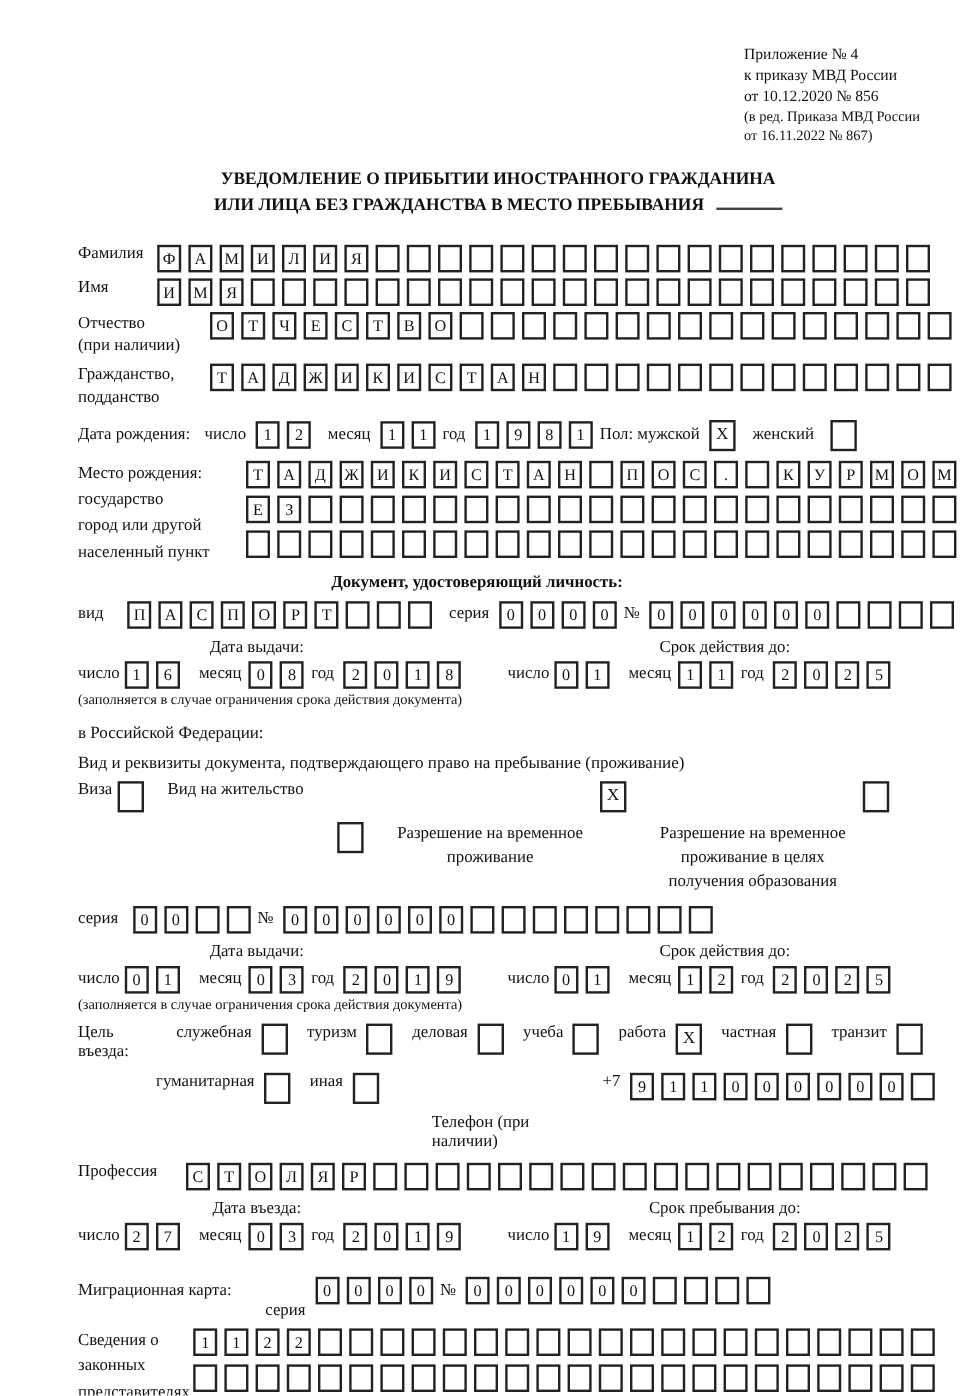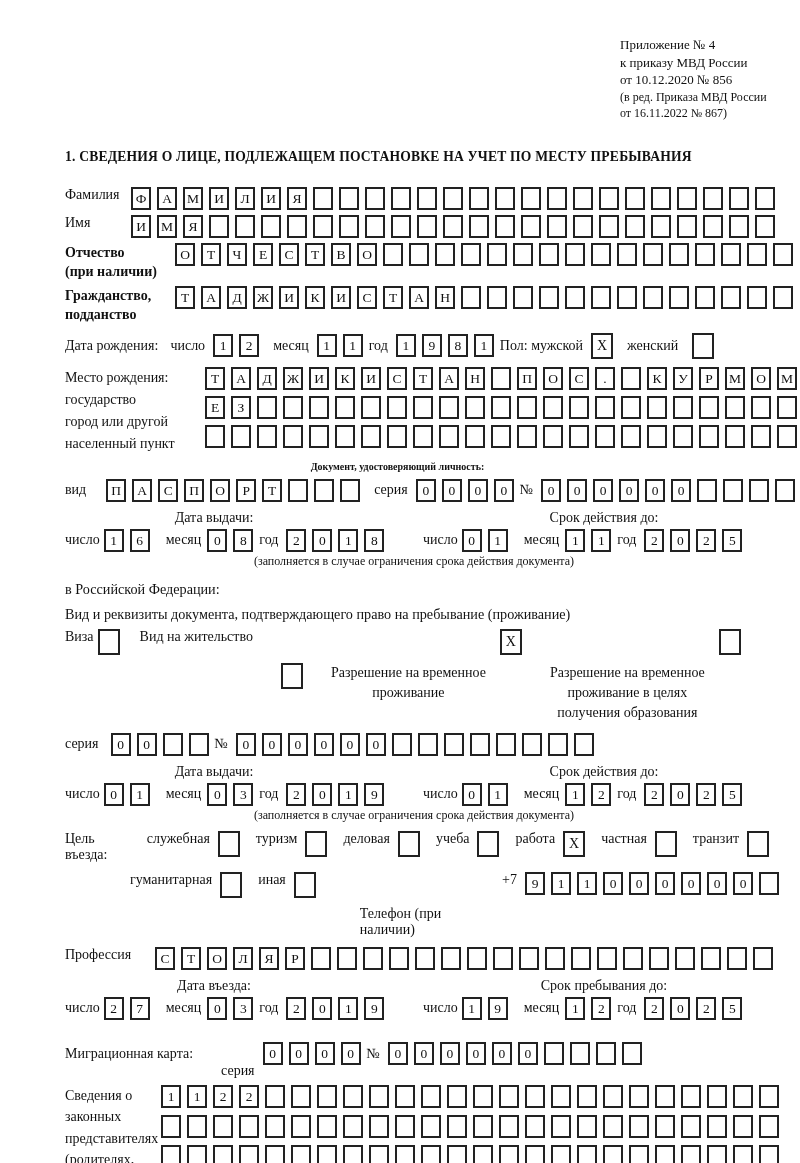--- a/index.html
+++ b/index.html
@@ -28,42 +28,42 @@
   .boxrow { display: inline-flex; flex-wrap: nowrap; }
   .cb {
     flex: 0 0 auto; display: inline-block; width: 20px; height: 23px;
     border: 2px solid #222; margin-right: 6px; text-align: center;
     font-size: 13.5px; line-height: 19px; background: #fff;
   }
   .chk .cb { width: 22px; height: 26px; line-height: 22px; margin-right: 0; font-size: 14px; }
 
   .lab { flex: 0 0 auto; }
   .lab-surname { width: 66px; }
-  .lab2 { line-height: 19px; font-weight: bold; }
+  .lab2 { line-height: 19px; }
   .lab2-pat { width: 110px; }
   .bp-label { width: 140px; line-height: 22px; }
   .bp-rows .boxrow { margin-bottom: 6px; }
 
-  .center-bold { text-align: center; font-weight: bold; font-size: 10px; margin: 6px 55px 7px 0; }
+  .center-bold { text-align: center; font-weight: bold; font-size: 14px; margin: 6px 55px 7px 0; }
 
   .gap8  { margin-left: 8px; }
   .gap12 { margin-left: 12px; }
   .gap14 { margin-left: 14px; font-family: Liberation Serif, serif; }
   .gap20 { margin-left: 20px; }
   .gap28 { margin-left: 28px; margin-top: 34px; }
 
   .date-cols { display: flex; margin-top: 8px; }
   .date-col-l { width: 358px; }
   .date-col-r { flex: 1; }
   .date-head { text-align: center; font-size: 14px; margin-bottom: 3px; }
   .date-head-l { padding-right: 60px; }
   .date-line { display: flex; align-items: center; }
   .date-line .dlab { margin-right: 4px; }
   .date-line .mid { margin-left: 10px; margin-right: 6px; }
-  .note { text-align: center; padding-right: 22px; font-size: 12px; margin-top: 2px; margin-bottom: 8px; }
+  .note { text-align: left; padding-right: 22px; font-size: 12px; margin-top: 2px; margin-bottom: 8px; }
 
   .intro { font-size: 14.2px; line-height: 25px; margin-top: 4px; }
 
   .opts { margin-top: 2px; margin-bottom: 10px; }
   .opt-c { text-align: center; line-height: 20px; }
 
   .purpose-row { display: flex; margin-bottom: 9px; }
   .purpose-row .pl { margin-right: 8px; }
   .purpose-row .chk { margin-right: 16px; }
 
@@ -77,22 +77,25 @@
 <div class="page">
 
   <div class="appendix">
     <div>Приложение № 4</div>
     <div>к приказу МВД России</div>
     <div>от 10.12.2020 № 856</div>
     <div class="small">(в ред. Приказа МВД России</div>
     <div class="small">от 16.11.2022 № 867)</div>
   </div>
 
-
-  <div class="sec-heading">1. СВЕДЕНИЯ О ЛИЦЕ, ПОДЛЕЖАЩЕМ ПОСТАНОВКЕ НА УЧЕТ ПО МЕСТУ ПРЕБЫВАНИЯ</div>
+  <div class="title">
+    <div>УВЕДОМЛЕНИЕ О ПРИБЫТИИ ИНОСТРАННОГО ГРАЖДАНИНА</div>
+    <div><span>ИЛИ ЛИЦА БЕЗ ГРАЖДАНСТВА В МЕСТО ПРЕБЫВАНИЯ</span><span class="title-underline"></span></div>
+  </div>
+
 
   <div class="form-body">
 
     <div class="row top">
       <span class="lab lab-surname">Фамилия</span>
       <span class="boxrow">
           <span class="cb">Ф</span>
           <span class="cb">А</span>
           <span class="cb">М</span>
           <span class="cb">И</span>

